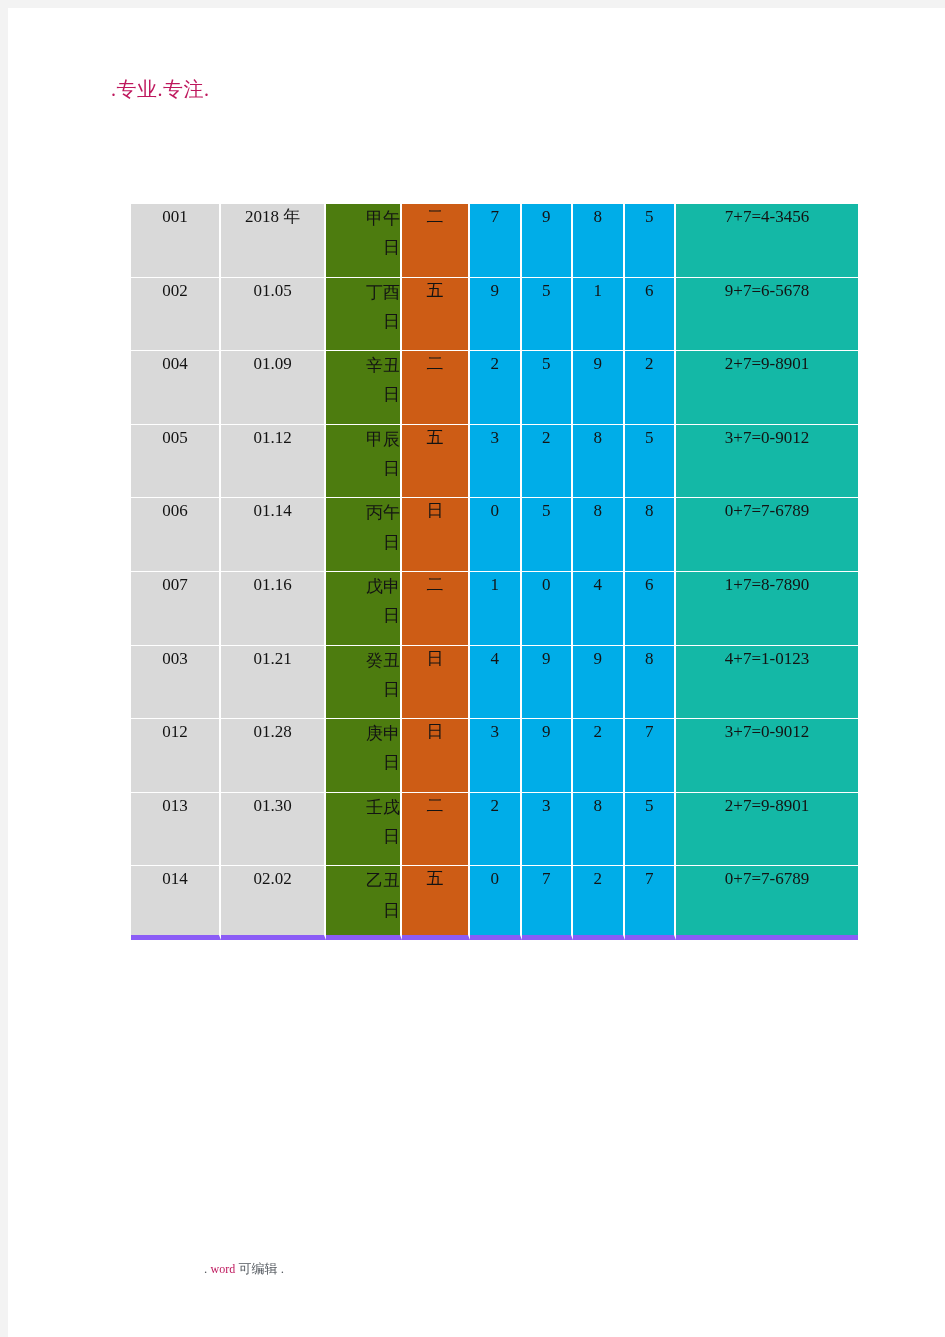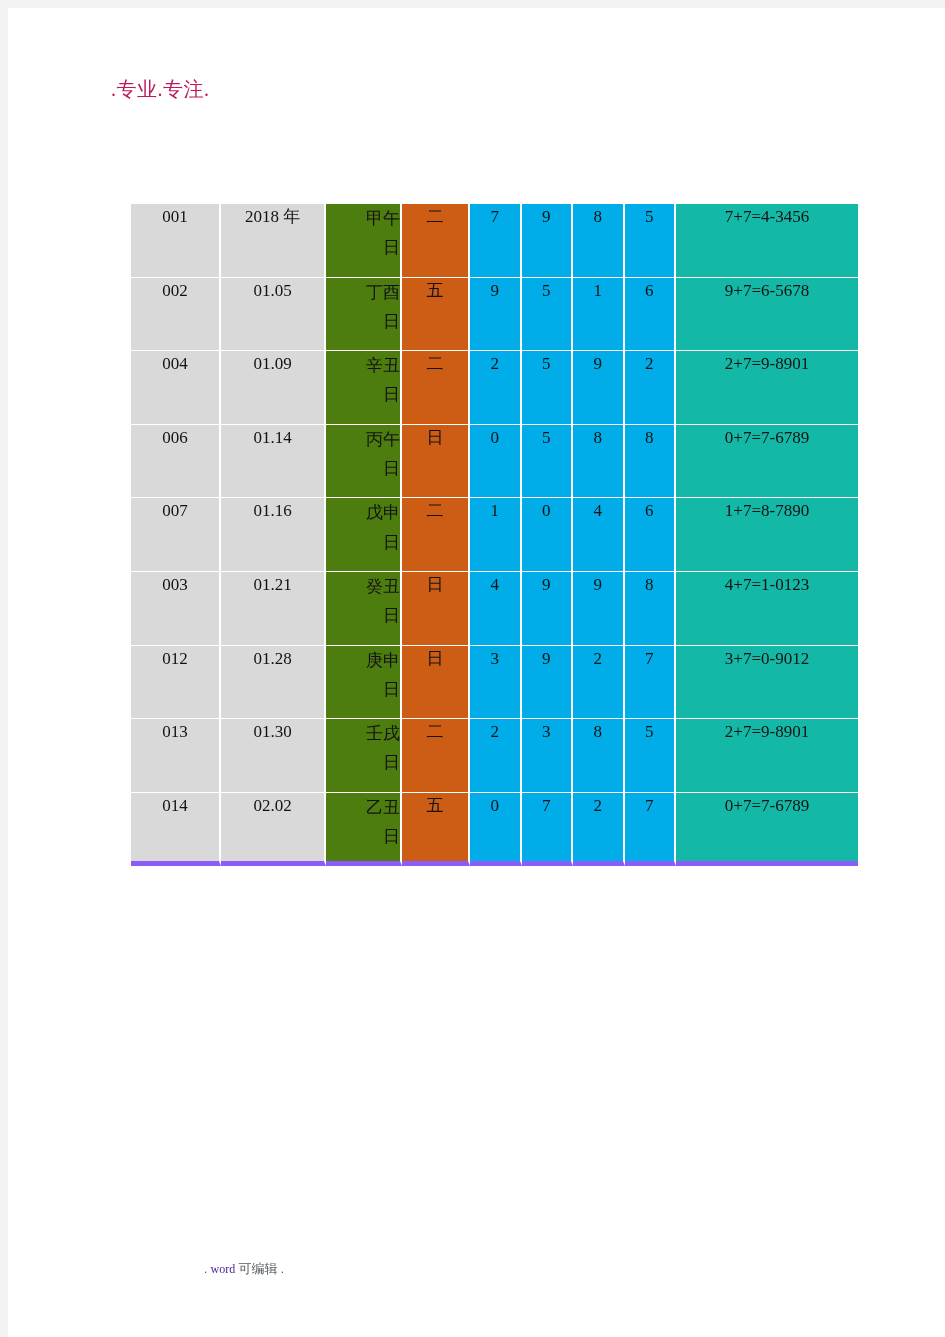--- a/index.html
+++ b/index.html
@@ -37,21 +37,21 @@
     position: absolute;
     left: 196px;
     top: 1252px;
     font-family: "Liberation Serif", "DejaVu Serif", serif;
     font-size: 13px;
     color: #555a60;
     white-space: nowrap;
   }
   .footer-note .fn-word {
     font-size: 12px;
-    color: #4c1d95;
+    color: #be185d;
     margin-top: 27px;
   }
 
   
   #grid {
     position: absolute;
     left: 110px;
     top: 196px;
     width: 738px;
     border-collapse: separate;
@@ -143,20 +143,31 @@
           <td class="c-date">01.09</td>
           <td class="c-gz"><span class="gz-txt">辛丑日</span></td>
           <td class="c-wd"><span class="wd-txt">二</span></td>
           <td class="c-n">2</td>
           <td class="c-n">5</td>
           <td class="c-n">9</td>
           <td class="c-n">2</td>
           <td class="c-form">2+7=9-8901</td>
         </tr>
         <tr>
+          <td class="c-idx">005</td>
+          <td class="c-date">01.12</td>
+          <td class="c-gz"><span class="gz-txt">甲辰日</span></td>
+          <td class="c-wd"><span class="wd-txt">五</span></td>
+          <td class="c-n">3</td>
+          <td class="c-n">2</td>
+          <td class="c-n">8</td>
+          <td class="c-n">5</td>
+          <td class="c-form">3+7=0-9012</td>
+        </tr>
+        <tr>
           <td class="c-idx">006</td>
           <td class="c-date">01.14</td>
           <td class="c-gz"><span class="gz-txt">丙午日</span></td>
           <td class="c-wd"><span class="wd-txt">日</span></td>
           <td class="c-n">0</td>
           <td class="c-n">5</td>
           <td class="c-n">8</td>
           <td class="c-n">8</td>
           <td class="c-form">0+7=7-6789</td>
         </tr>

